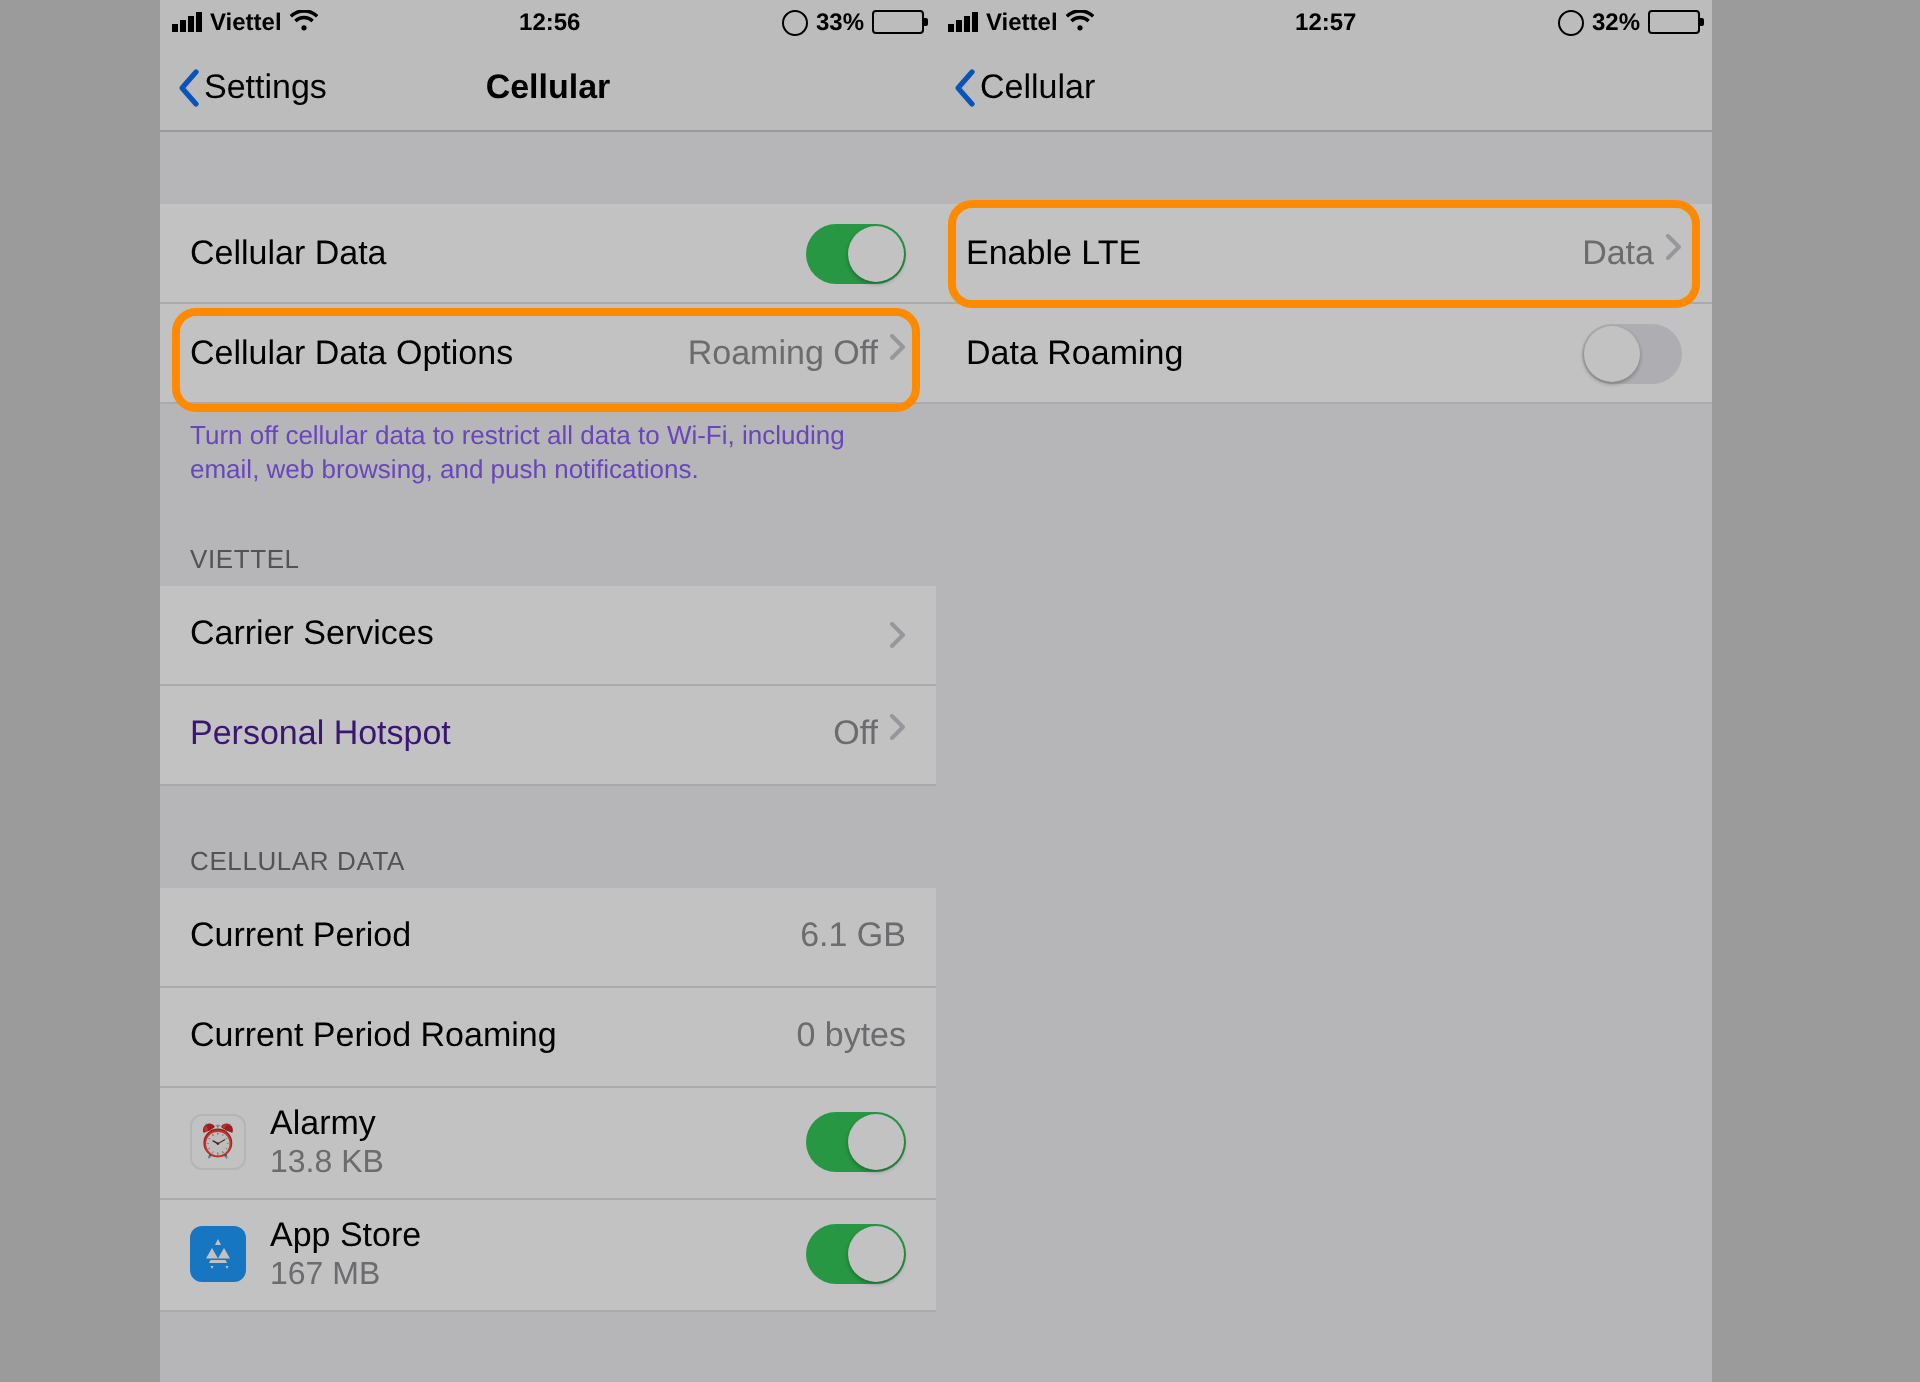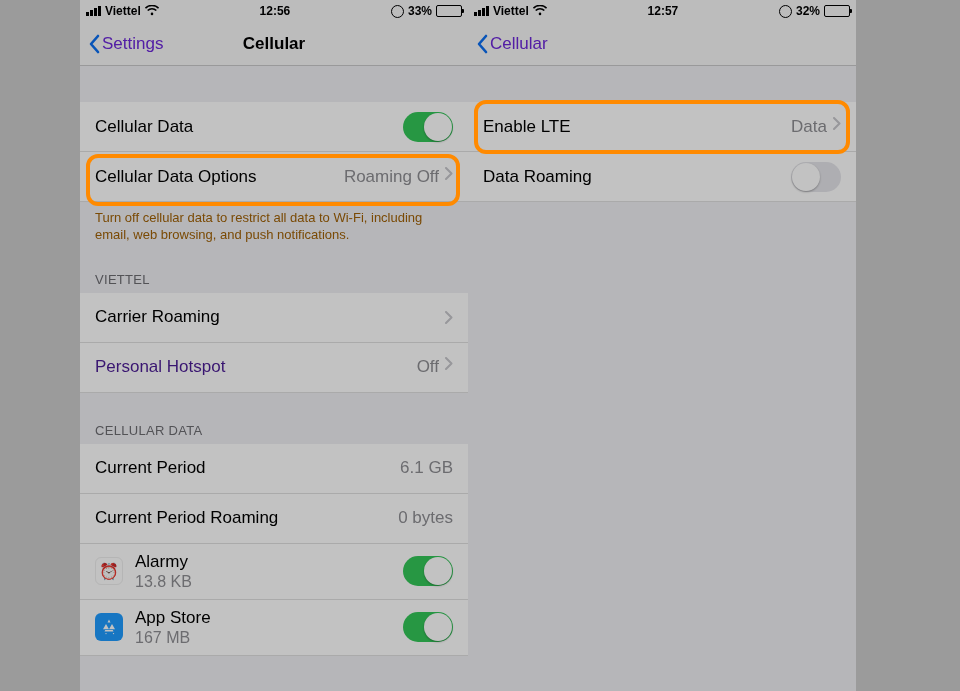--- a/index.html
+++ b/index.html
@@ -73,21 +73,21 @@
     height: 44px;
     background: #f7f7f8;
     border-bottom: 1px solid rgba(0,0,0,0.18);
     position: relative;
     display: flex;
     align-items: center;
     padding: 0 8px;
   }
   .nav-back {
     display: flex; align-items: center; gap: 2px;
-    color: #6d28d9; font-size: 17px;
+    color: #000000; font-size: 17px;
   }
   .chev-left {
     width: 12px; height: 20px;
   }
   .nav-title {
     position: absolute; left: 50%; transform: translateX(-50%);
     font-size: 17px; font-weight: 600; color: #000;
   }
 
   .content {
@@ -114,21 +114,21 @@
   .row:first-of-type { border-top: 1px solid rgba(0,0,0,0.12); }
   .row-left { display: flex; align-items: center; gap: 12px; }
   .row-right { display: flex; align-items: flex-start; gap: 6px; color: #8e8e93; font-size: 17px; }
   .chev-right {
     width: 8px; height: 13px;
   }
 
   .footer-text {
     padding: 8px 15px 10px;
     font-size: 13px;
-    color: #a16207;
+    color: #8b5cf6;
     line-height: 1.3;
     background: #efeff4;
   }
   .section-header {
     padding: 18px 15px 6px;
     font-size: 13px;
     letter-spacing: 0.3px;
     color: #6d6d72;
     text-transform: uppercase;
     background: #efeff4;
@@ -223,21 +223,21 @@
               <path d="M1 1l5.5 5.5L1 12" stroke="#c7c7cc" stroke-width="2" fill="none" stroke-linecap="round" stroke-linejoin="round"></path>
             </svg>
         </span>
       </div>
 
       <div class="footer-text">Turn off cellular data to restrict all data to Wi-Fi, including email, web browsing, and push notifications.</div>
 
       <div class="section-header">VIETTEL</div>
 
       <div class="row">
-        <span>Carrier Roaming</span>
+        <span>Carrier Services</span>
         <span class="row-right">
           <svg class="chev-right" viewBox="0 0 8 13">
               <path d="M1 1l5.5 5.5L1 12" stroke="#c7c7cc" stroke-width="2" fill="none" stroke-linecap="round" stroke-linejoin="round"></path>
             </svg>
         </span>
       </div>
 
       <div class="row">
         <span style="color:#4c1d95">Personal Hotspot</span>
         <span class="row-right">

